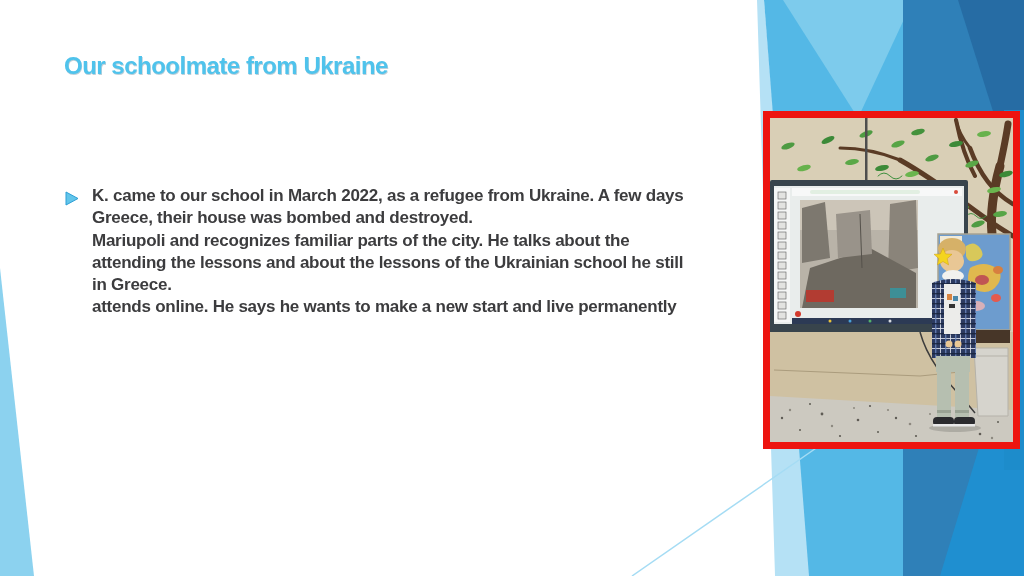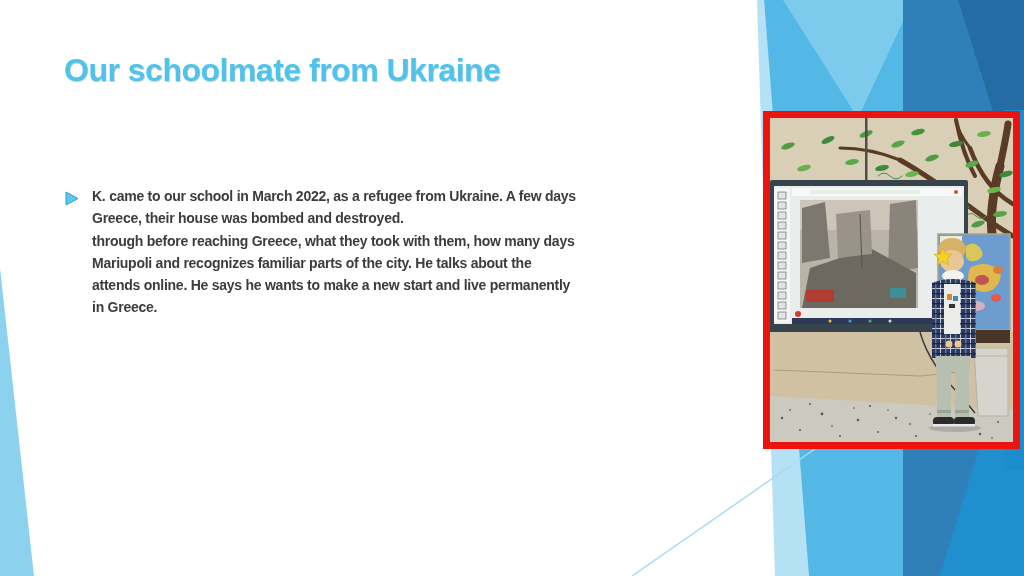--- a/index.html
+++ b/index.html
@@ -1,25 +1,25 @@
 <!DOCTYPE html>
 <html><head>
 <meta charset="utf-8">
 <style>
   html,body{margin:0;padding:0;}
   body{width:1024px;height:576px;overflow:hidden;background:#ffffff;
        font-family:"Liberation Sans",sans-serif;}
   .slide{position:relative;width:1024px;height:576px;background:#ffffff;overflow:hidden;}
   .decor{position:absolute;left:0;top:0;width:1024px;height:576px;z-index:1;}
   .title{position:absolute;left:64px;top:52px;z-index:3;
-         font-size:32px;font-weight:bold;letter-spacing:-0.5px;
+         font-size:24px;font-weight:bold;letter-spacing:-0.5px;
          color:#4fc3ec;text-shadow:0.6px 0.8px 0 rgba(110,150,170,.45);}
   .bullet{position:absolute;left:65px;top:191px;z-index:3;}
   .bodytext{position:absolute;left:92px;top:185px;width:672px;z-index:3;
-            font-size:14px;font-weight:bold;color:#3c3c3e;letter-spacing:-0.25px;}
+            font-size:17px;font-weight:bold;color:#3c3c3e;letter-spacing:-0.25px;}
   .bodytext .ln{height:22.3px;line-height:22.3px;white-space:pre;}
   .photo-frame{position:absolute;left:763px;top:111px;width:243px;height:324px;
                border:7px solid #ed1410;z-index:2;background:#d9cfb6;}
   .photo-frame svg{display:block;}
 </style>
 </head>
 <body>
 
 <div class="slide">
 
@@ -39,24 +39,24 @@
 
   <div class="title">Our schoolmate from Ukraine</div>
 
   <svg class="bullet" width="15" height="15" viewBox="0 0 15 15">
     <polygon points="1,1 13,7.5 1,14" fill="#62c5ea" stroke="#2d9fd6" stroke-width="1"></polygon>
   </svg>
 
   <div class="bodytext">
     <div class="ln">K. came to our school in March 2022, as a refugee from Ukraine. A few days</div>
     <div class="ln">Greece, their house was bombed and destroyed.</div>
-    <div class="ln">through before reaching Greece, what they took with them, how many days</div>
     <div class="ln">Mariupoli and recognizes familiar parts of the city. He talks about the</div>
+    <div class="ln">attending the lessons and about the lessons of the Ukrainian school he still</div>
+    <div class="ln">in Greece.</div>
     <div class="ln">attends online. He says he wants to make a new start and live permanently</div>
-    <div class="ln">in Greece.</div>
   </div>
 
   <div class="photo-frame">
     <svg width="243" height="324" viewBox="0 0 243 324">
       <defs>
         <pattern id="plaid" width="10" height="10" patternUnits="userSpaceOnUse">
           <rect width="10" height="10" fill="#2c3a60"></rect>
           <rect x="0" y="0" width="10" height="1" fill="#dfe3ee" opacity="0.85"></rect>
           <rect x="0" y="0" width="1" height="10" fill="#dfe3ee" opacity="0.85"></rect>
           <rect x="5" y="0" width="1.4" height="10" fill="#6d88c0" opacity="0.8"></rect>

